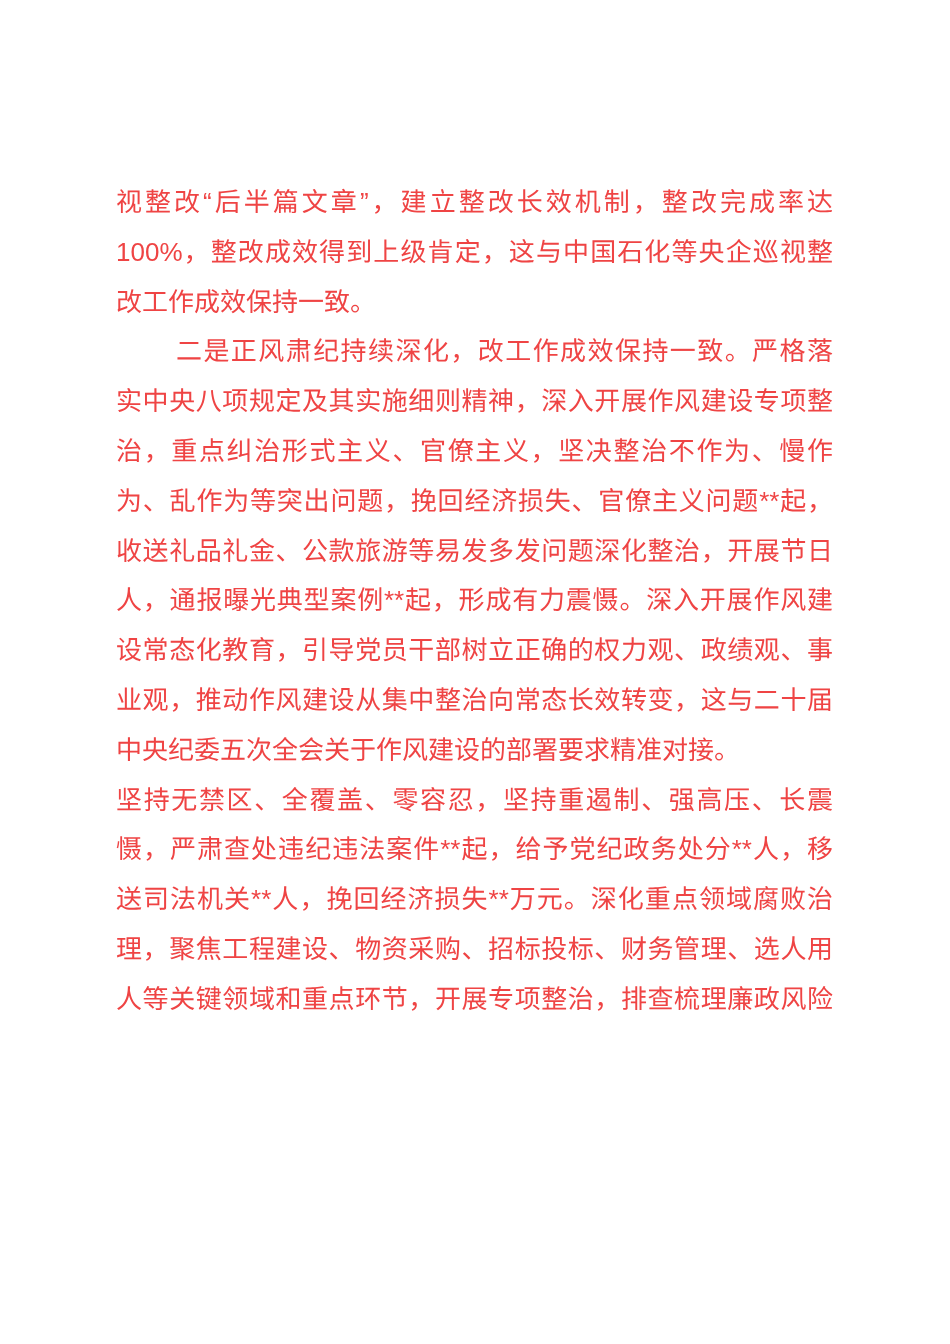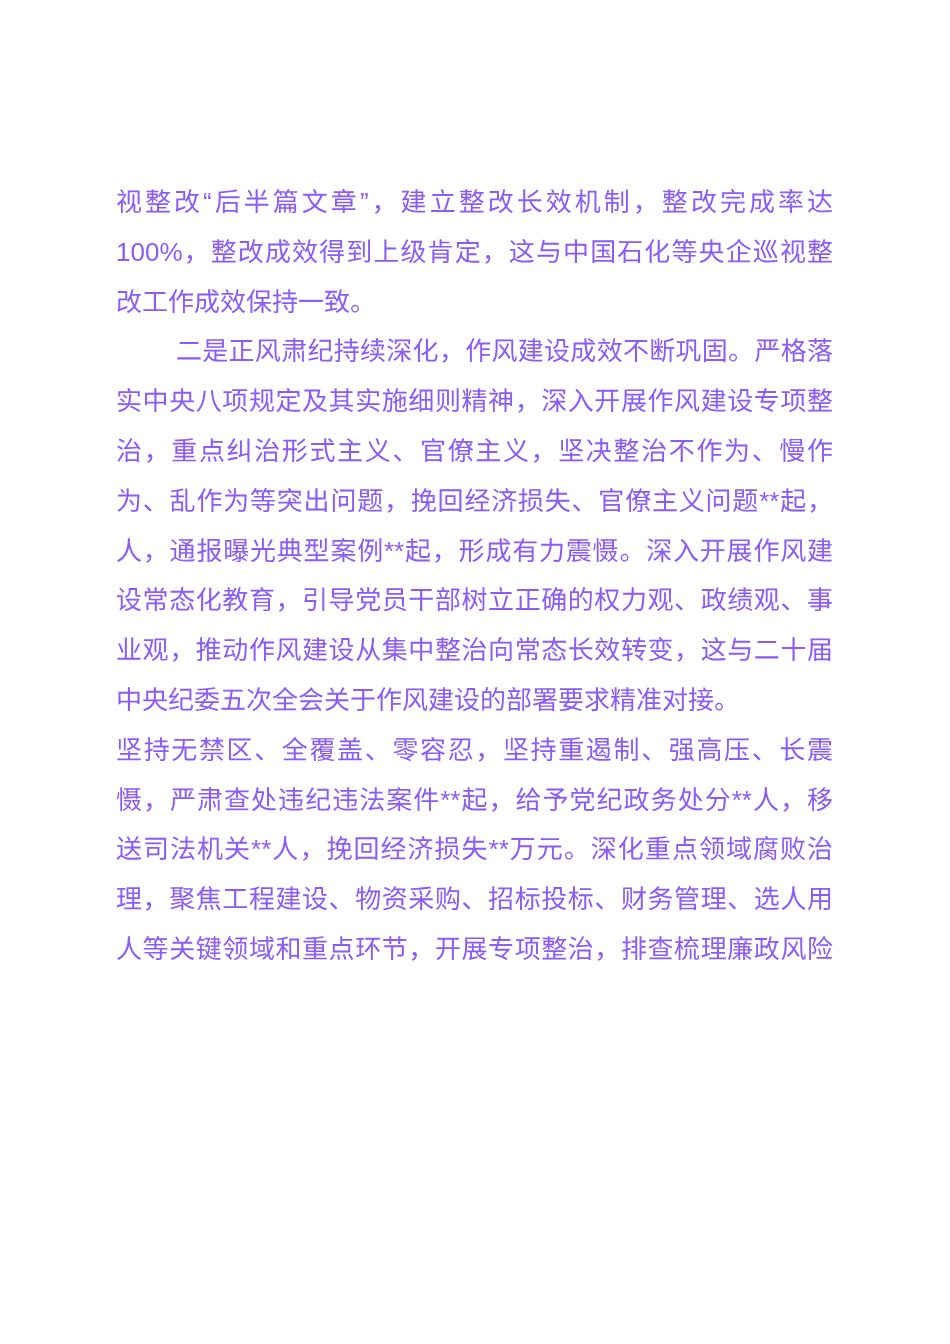--- a/index.html
+++ b/index.html
@@ -33,31 +33,32 @@
     text-align-last: justify;
     text-justify: inter-character;
   }
   .line.last-left { text-align-last: left; }
   .line.indent { text-indent: 60px; }
 </style>
 </head>
 <body>
 
 <div class="page" style="background: rgb(255, 255, 255);">
-  <div class="doc" style="color: #8b5cf6;">
+  <div class="doc" style="color: #ef4444;">
       <div class="para">
         <div class="line">视整改“后半篇文章”，建立整改长效机制，整改完成率达</div>
         <div class="line">100%，整改成效得到上级肯定，这与中国石化等央企巡视整</div>
         <div class="line last-left">改工作成效保持一致。</div>
       </div>
       <div class="para">
-        <div class="line indent">二是正风肃纪持续深化，作风建设成效不断巩固。严格落</div>
+        <div class="line indent">二是正风肃纪持续深化，改工作成效保持一致。严格落</div>
         <div class="line">实中央八项规定及其实施细则精神，深入开展作风建设专项整</div>
         <div class="line">治，重点纠治形式主义、官僚主义，坚决整治不作为、慢作</div>
         <div class="line">为、乱作为等突出问题，挽回经济损失、官僚主义问题**起，</div>
+        <div class="line">收送礼品礼金、公款旅游等易发多发问题深化整治，开展节日</div>
         <div class="line">人，通报曝光典型案例**起，形成有力震慑。深入开展作风建</div>
         <div class="line">设常态化教育，引导党员干部树立正确的权力观、政绩观、事</div>
         <div class="line">业观，推动作风建设从集中整治向常态长效转变，这与二十届</div>
         <div class="line last-left">中央纪委五次全会关于作风建设的部署要求精准对接。</div>
       </div>
       <div class="para">
         <div class="line">坚持无禁区、全覆盖、零容忍，坚持重遏制、强高压、长震</div>
         <div class="line">慑，严肃查处违纪违法案件**起，给予党纪政务处分**人，移</div>
         <div class="line">送司法机关**人，挽回经济损失**万元。深化重点领域腐败治</div>
         <div class="line">理，聚焦工程建设、物资采购、招标投标、财务管理、选人用</div>

